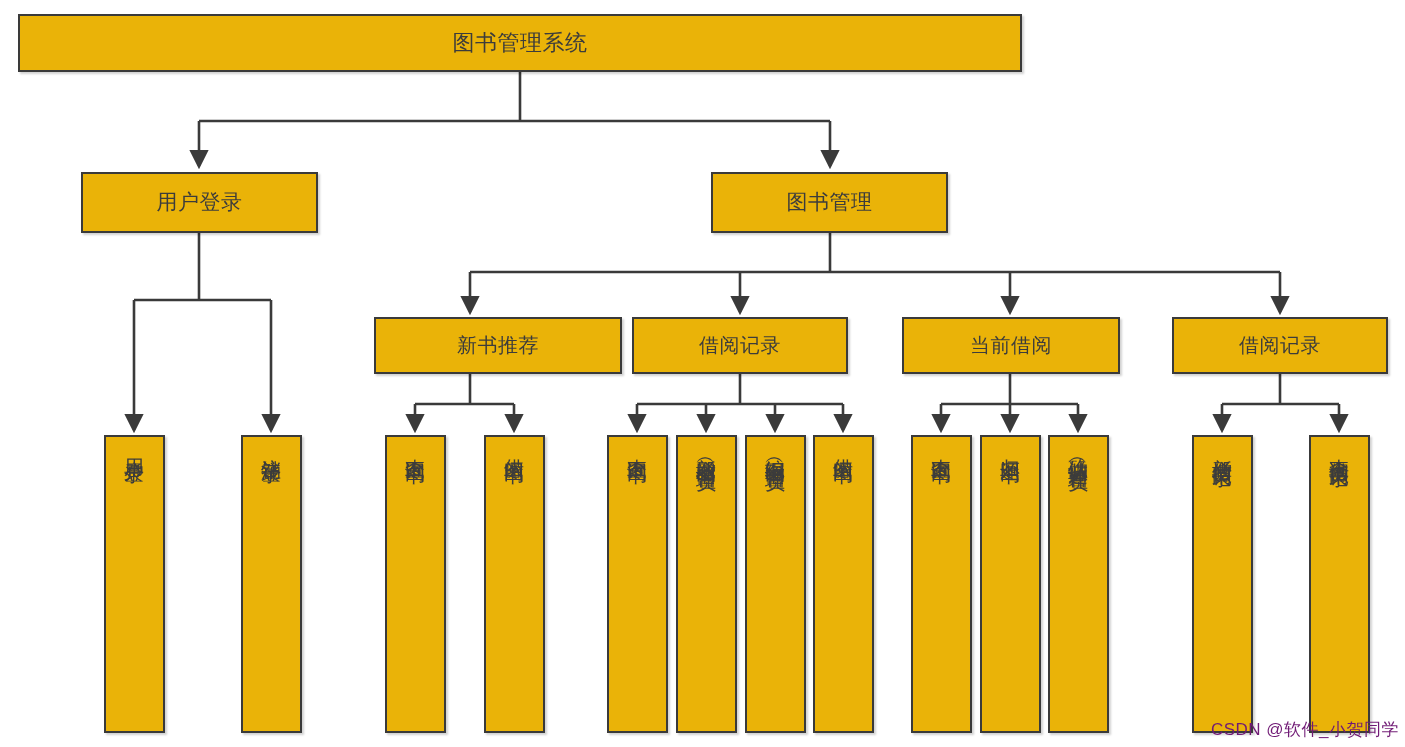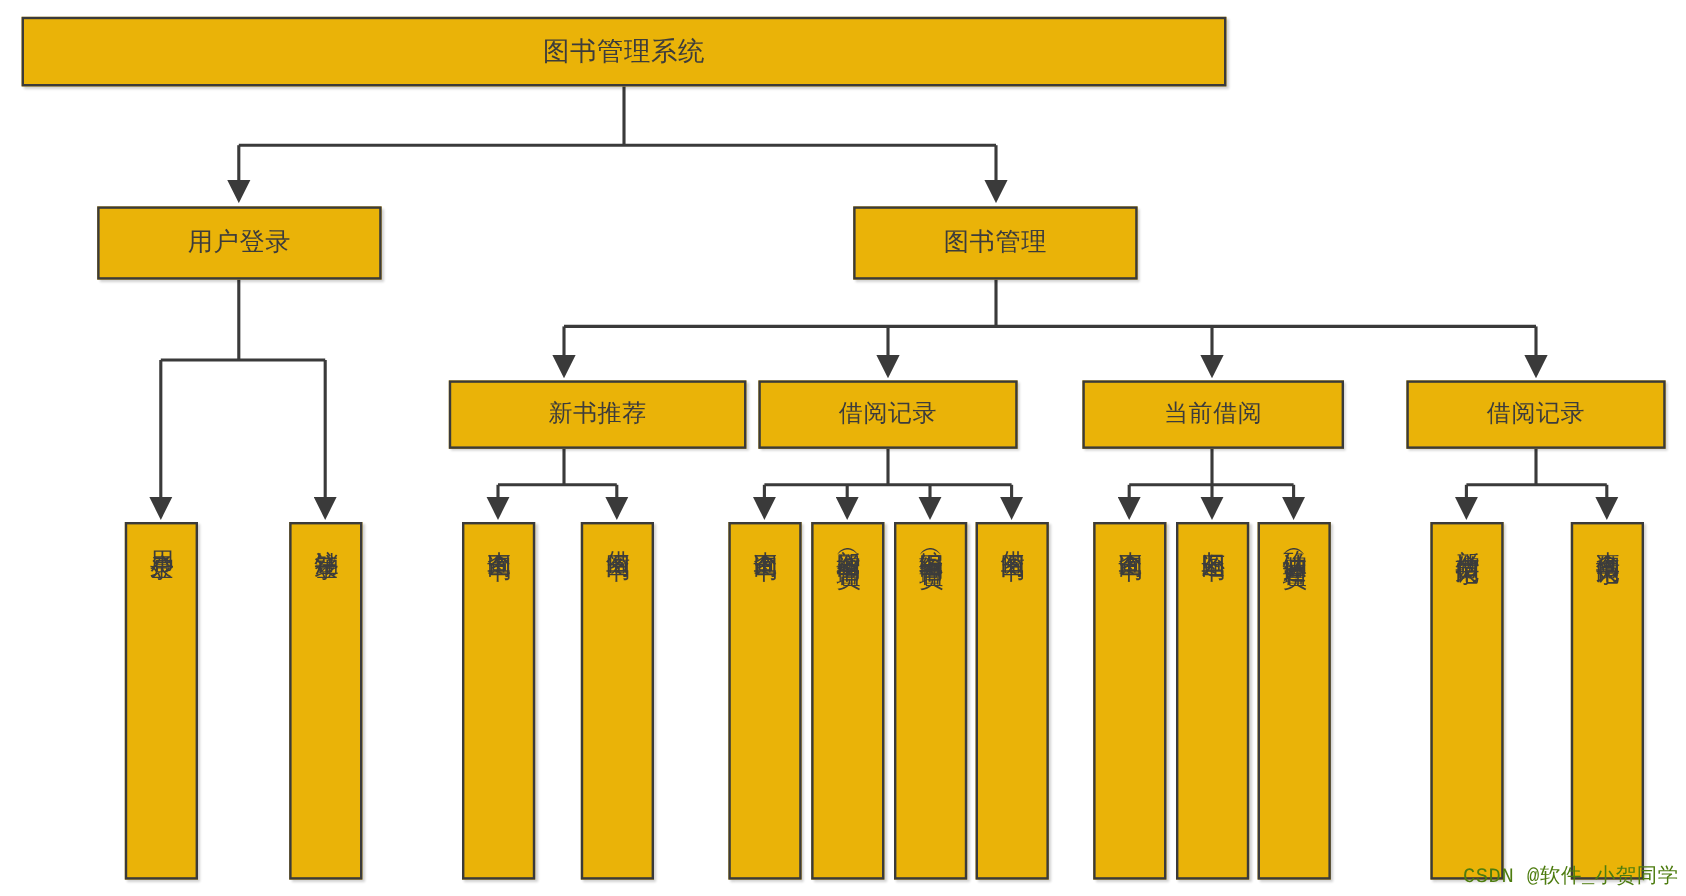--- a/index.html
+++ b/index.html
@@ -56,26 +56,25 @@
     text-orientation: upright;
     font-size: 20px;
     letter-spacing: 2px;
     line-height: 1;
     white-space: nowrap;
   }
   #watermark {
     position: absolute;
     right: 6px;
     bottom: 6px;
-    color: #4d7c0f;
+    color: #701a75;
     font-size: 17px;
     letter-spacing: 0.5px;
     white-space: nowrap;
     pointer-events: none;
-    font-family: Liberation Mono, monospace;
   }
 </style>
 </head>
 <body>
 
 <div id="diagram-root">
 
   <svg id="edges" viewBox="0 0 1405 747" xmlns="http://www.w3.org/2000/svg">
     <defs>
       <marker id="arrow" viewBox="0 0 12 12" refX="10" refY="6" markerWidth="7.5" markerHeight="7.5" orient="auto-start-reverse">

